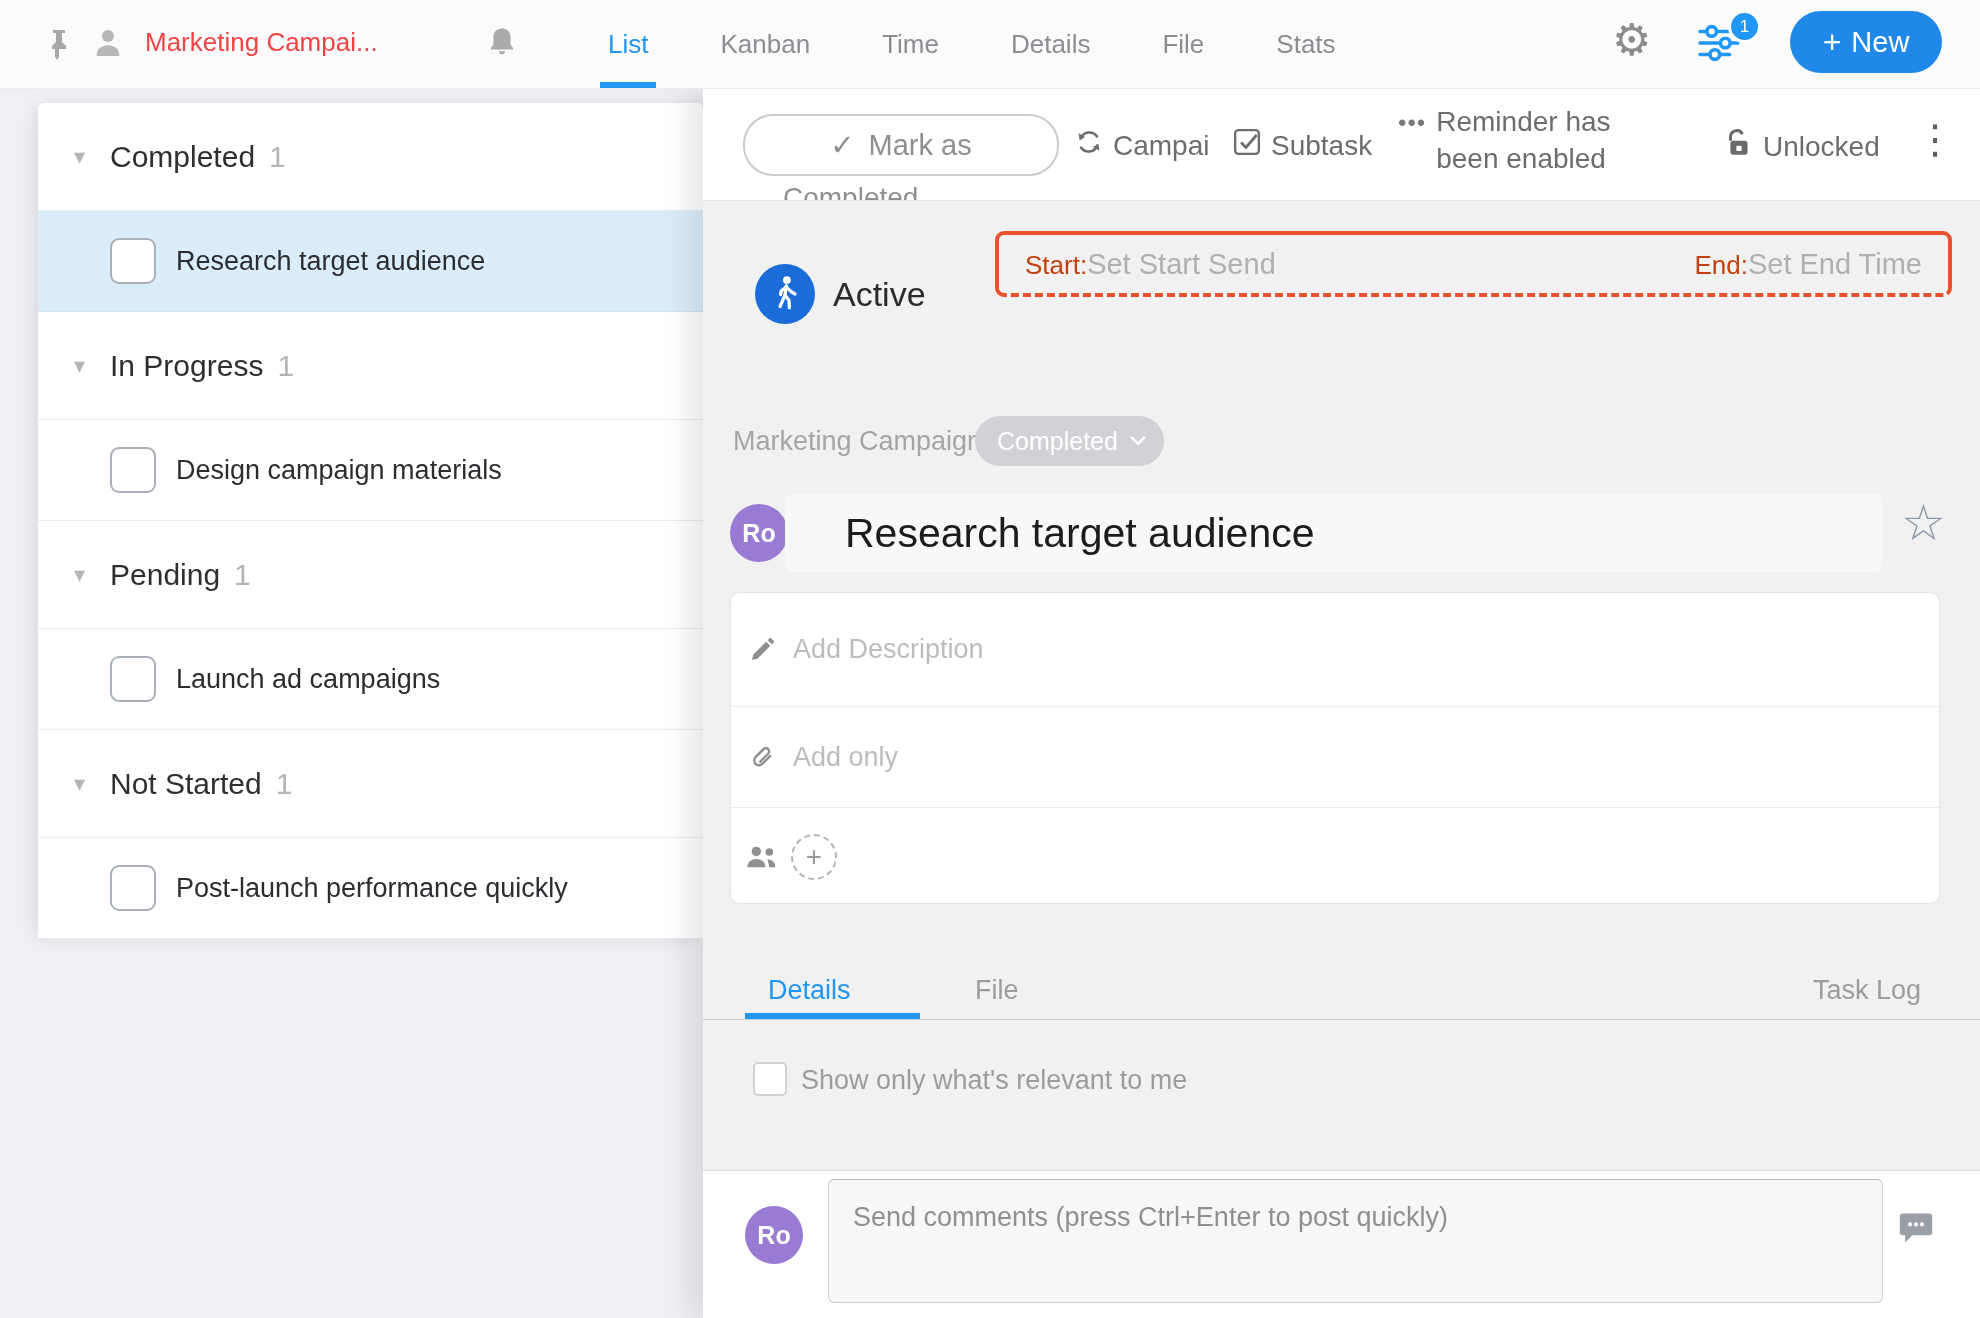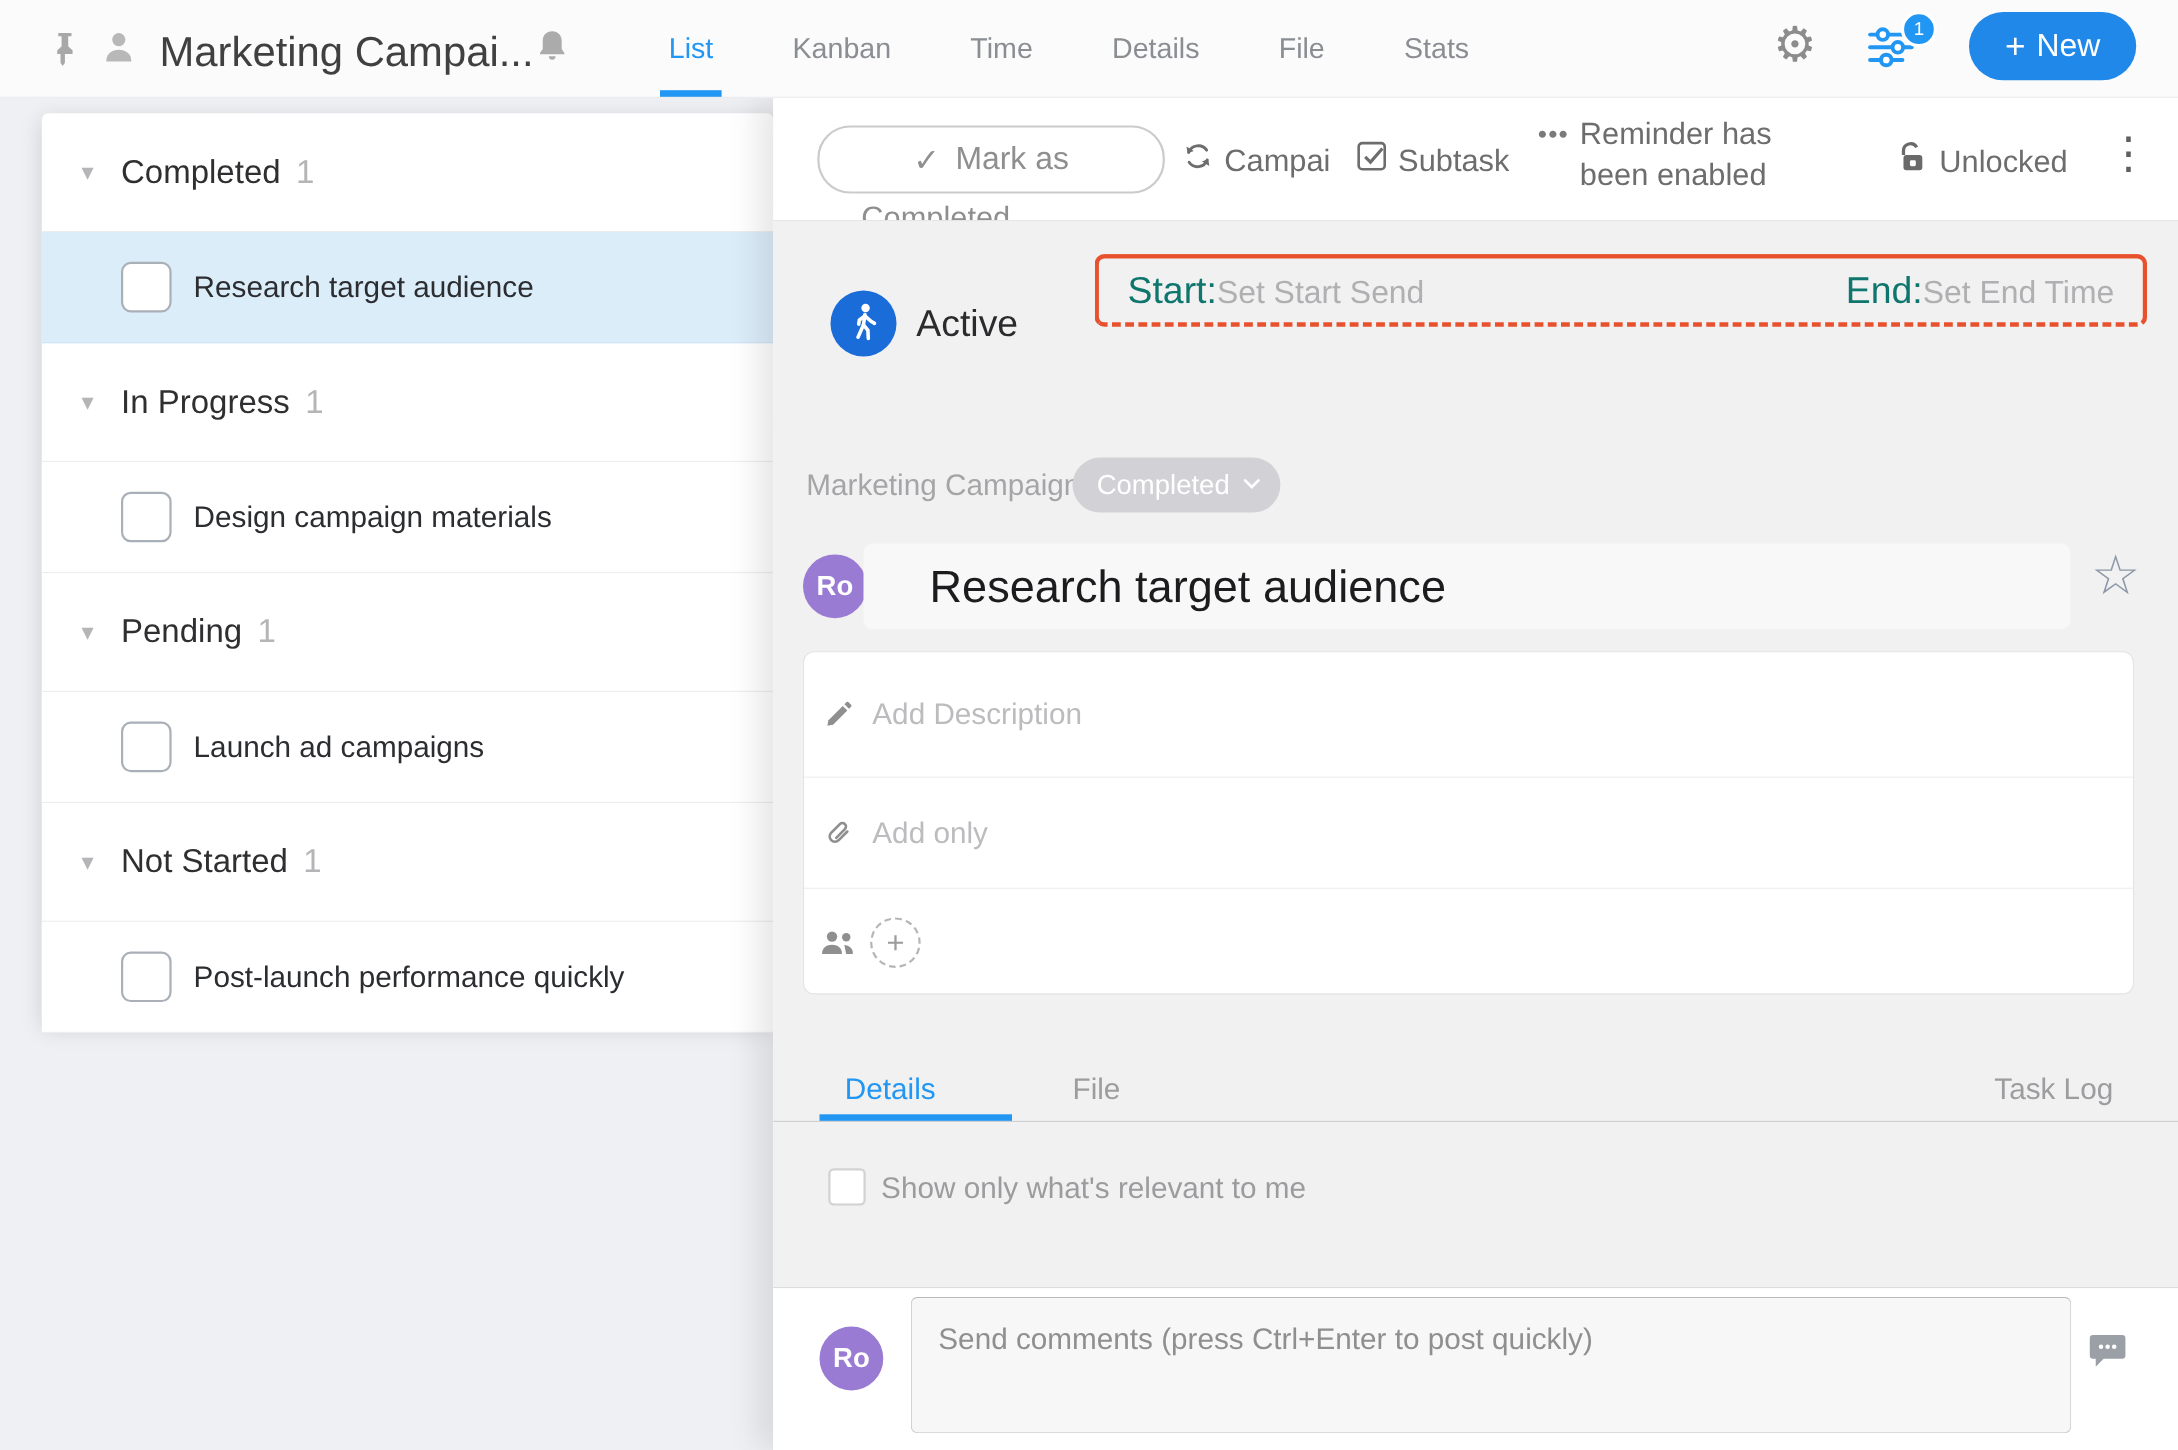--- a/index.html
+++ b/index.html
@@ -3,21 +3,21 @@
 <meta charset="utf-8">
 <style>
   html,body{margin:0;padding:0;width:1980px;height:1318px;overflow:hidden;
     background:#eff0f4;font-family:"Liberation Sans",sans-serif;
     -webkit-font-smoothing:antialiased;}
   .abs{position:absolute}
   .flex{display:flex;align-items:center}
   
   #topbar{left:0;top:0;width:1980px;height:88px;background:#fbfbfc;
     border-bottom:1px solid #ebebee;z-index:20}
-  .tb-title{font-size:38px;color:#404040;white-space:nowrap}
+  .tb-title{font-size:26px;color:#ef4444;white-space:nowrap}
   .tab{font-size:26px;color:#8a8d91;height:88px;display:flex;align-items:center;
     position:relative;cursor:pointer}
   .tab.active{color:#2196f3}
   .tab.active::after{content:"";position:absolute;left:-8px;right:-8px;bottom:0;
     height:6px;background:#2196f3}
   #new-btn{left:1790px;top:11px;width:152px;height:62px;border-radius:31px;
     background:#1f88e8;color:#fff;display:flex;align-items:center;
     justify-content:center;gap:10px;font-size:29px;cursor:pointer}
   #filter-badge{left:1728px;top:10px;width:27px;height:27px;border-radius:50%;
     background:#2196f3;border:3px solid #fff;color:#fff;font-size:17px;
@@ -47,21 +47,21 @@
   #clip-strip span{display:block;margin-top:-2px;margin-left:80px;font-size:28px;
     color:#8f8f8f;line-height:28px}
   #grayA{left:0;top:112px;width:1277px;height:184px;background:#f1f1f2;
     border-top:1px solid #e6e6e8;border-bottom:1px solid #d9d9db}
   #active-badge{left:52px;top:63px;width:60px;height:60px;border-radius:50%;
     background:#1a6cd9;display:flex;align-items:center;justify-content:center}
   #active-label{left:130px;top:74px;font-size:34px;color:#2b2b2d}
   #datebar{left:292px;top:30px;width:957px;height:66px;border:4px solid #e8512d;
     border-bottom-style:dashed;border-radius:9px;display:flex;align-items:center;
     justify-content:space-between;padding:0 26px;box-sizing:border-box;cursor:pointer}
-  .date-label{font-size:34px;color:#0f766e}
+  .date-label{font-size:26px;color:#c2410c}
   .date-value{font-size:29px;color:#b0b0b2}
   #grayB{left:0;top:296px;width:1277px;height:786px;background:#f1f1f2}
   #breadcrumb{left:30px;top:42px;font-size:27px;color:#a5a5a7}
   #status-pill{left:272px;top:32px;height:50px;border-radius:25px;background:#d2d2d6;
     display:flex;align-items:center;gap:12px;padding:0 18px 0 22px;cursor:pointer}
   #status-pill .lbl{color:#fff;font-size:25px}
   .avatar{width:58px;height:58px;border-radius:50%;background:#9a7bd3;color:#fff;
     font-size:25px;font-weight:bold;display:flex;align-items:center;
     justify-content:center}
   #title-field{left:82px;top:110px;width:1097px;height:78px;background:#f8f8f9;

